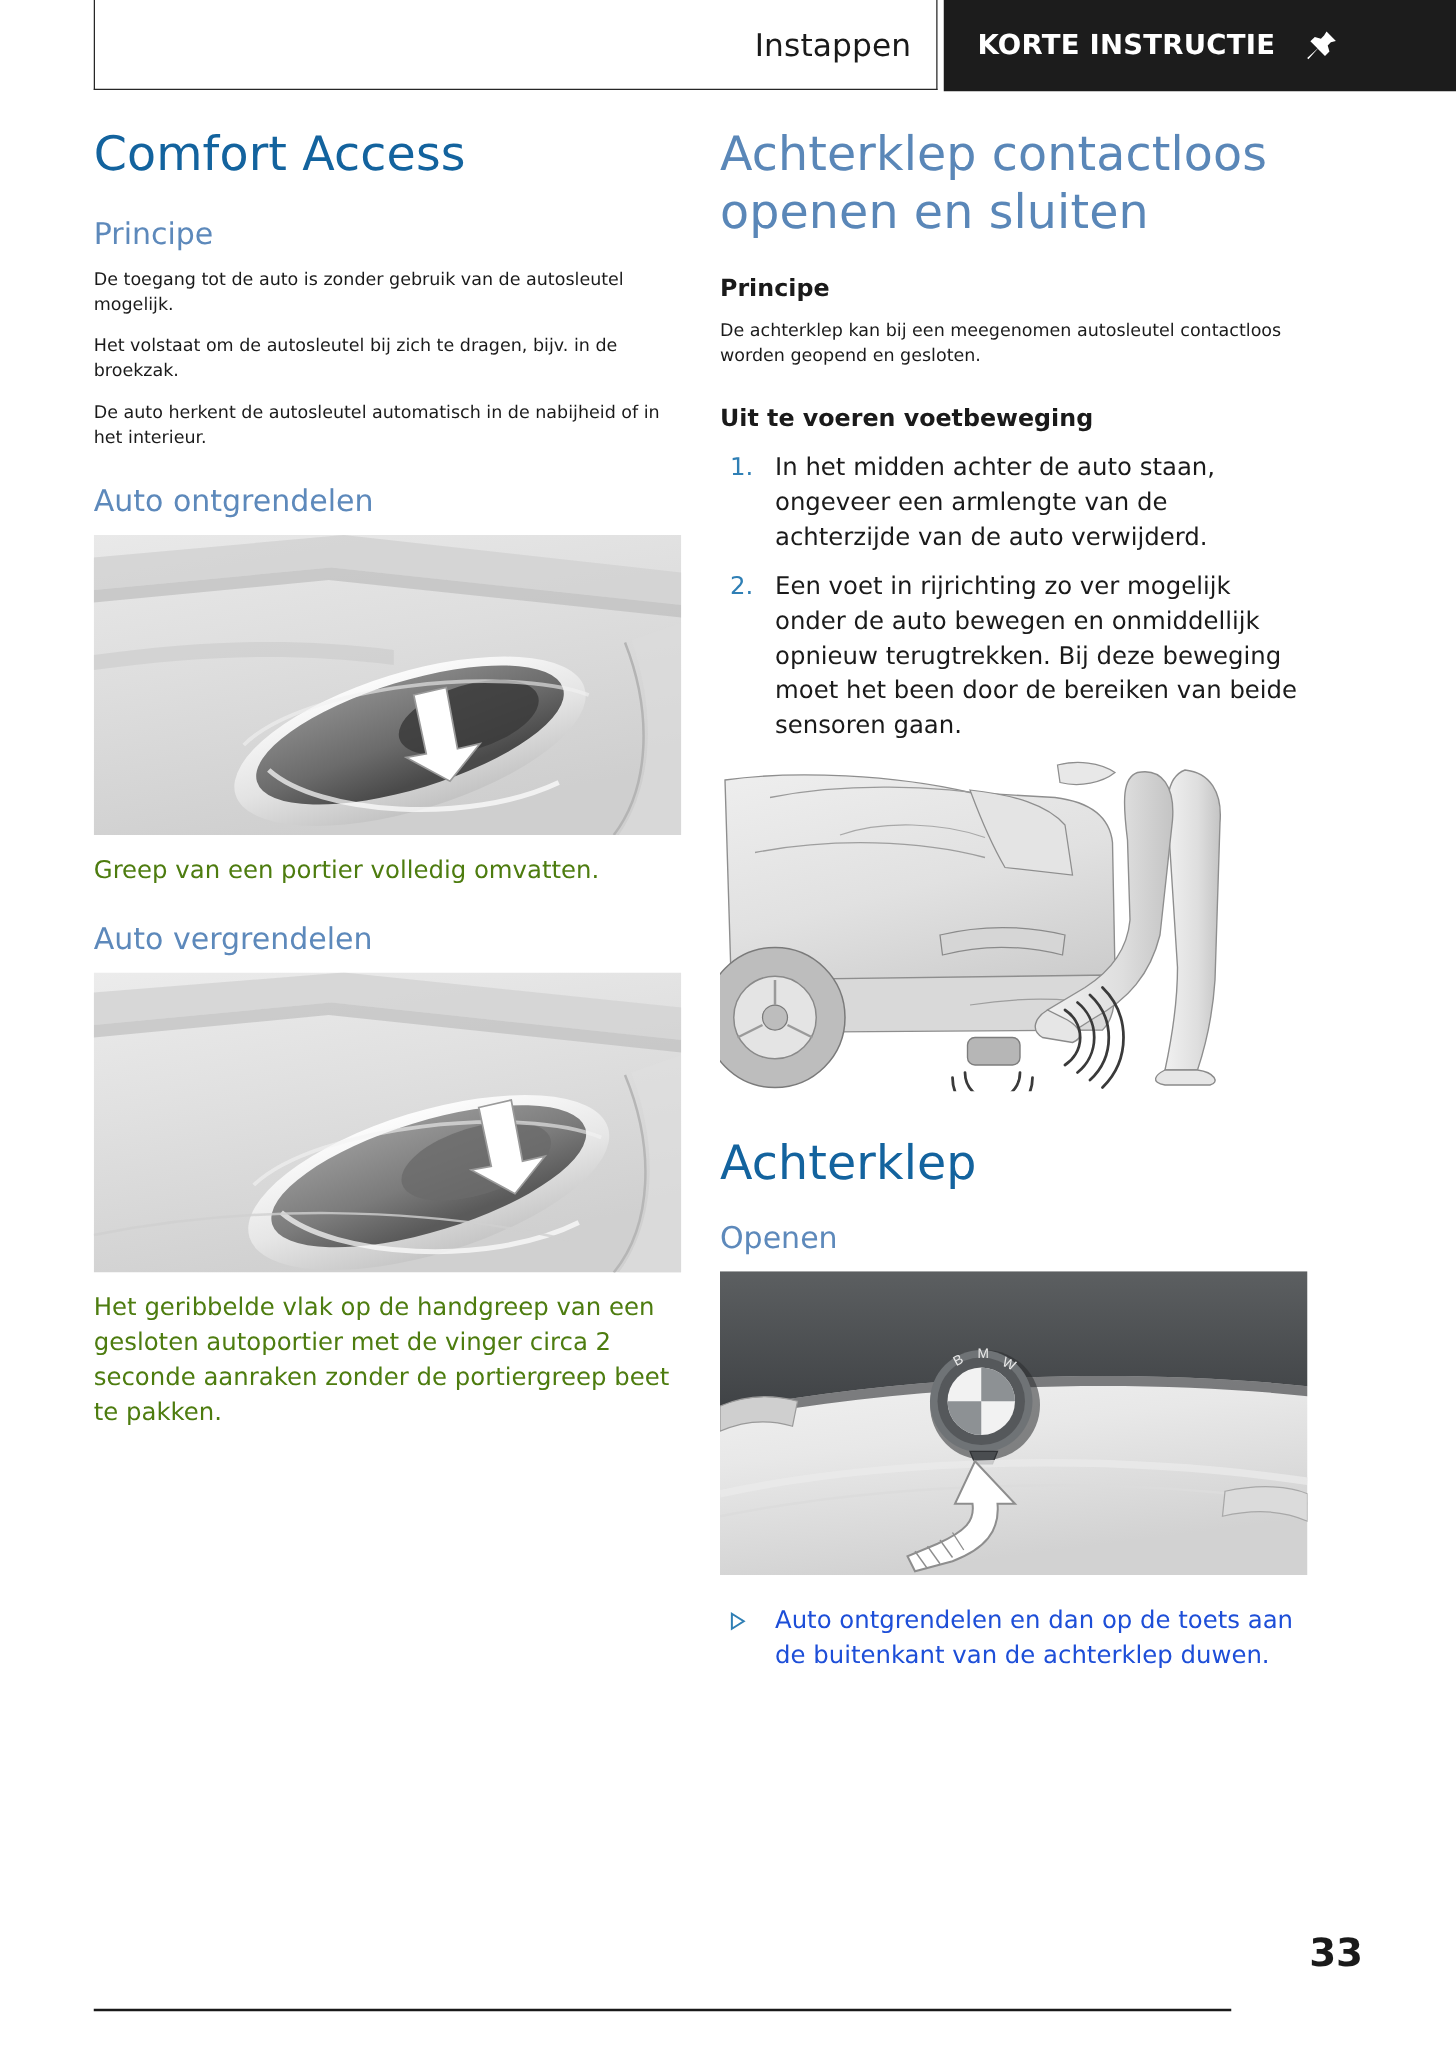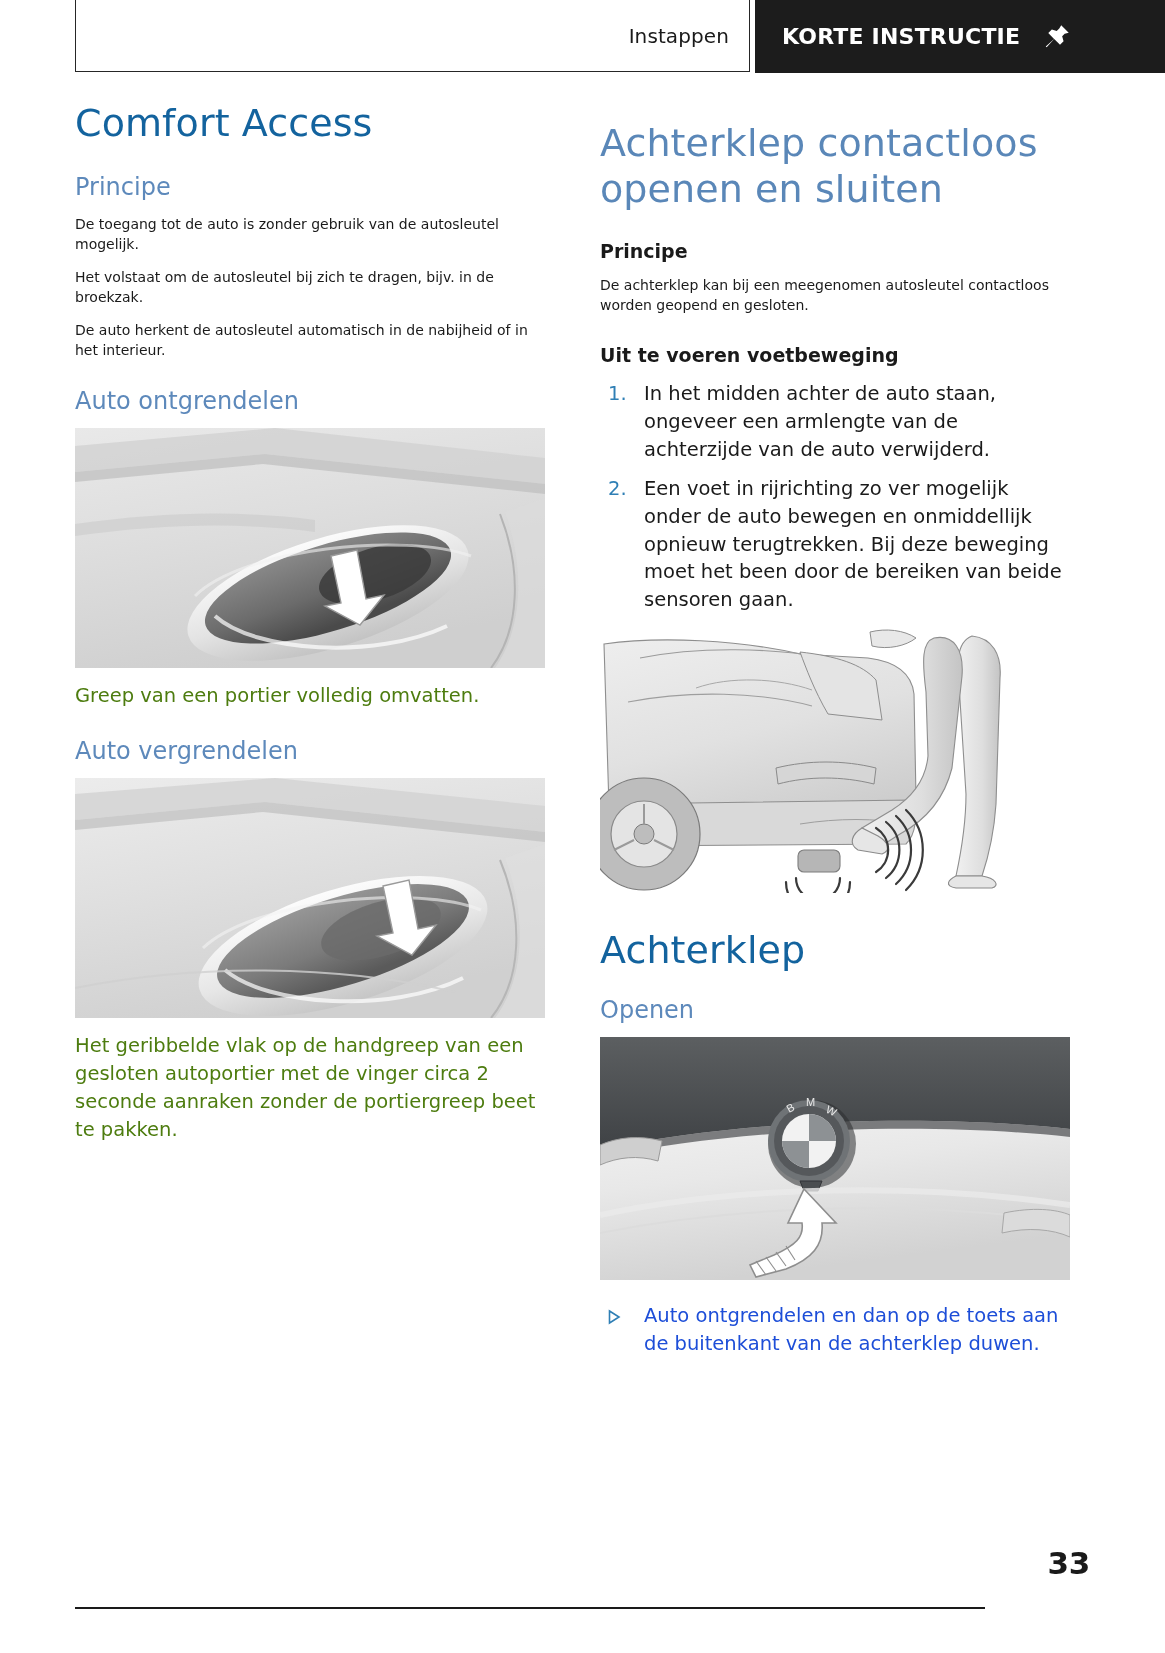--- a/index.html
+++ b/index.html
@@ -32,21 +32,21 @@
     border: 1.5px solid #262626;
     border-top: none;
     box-sizing: border-box;
     background: #ffffff;
   }
   .header-crumb-text {
     position: absolute;
     right: 20px;
     top: 50%;
     transform: translateY(-50%);
-    font-size: 20px;
+    font-size: 25px;
     color: #1a1a1a;
     letter-spacing: .1px;
     white-space: nowrap;
   }
   .header-tab {
     position: absolute;
     left: 755px;
     top: 0;
     width: 410px;
     height: 73px;
@@ -76,21 +76,21 @@
     top: 100px;
     left: 0;
     width: 1165px;
   }
   .col {
     position: absolute;
     top: 0;
     width: 470px;
   }
   .col-left  { left: 75px;  }
-  .col-right { left: 600px; margin-top: 20px; }
+  .col-right { left: 576px; }
 
   
   h1.sec {
     font-size: 38px;
     font-weight: normal;
     color: #13639e;
     margin: 0 0 26px 0;
     line-height: 1.22;
     letter-spacing: .1px;
   }

